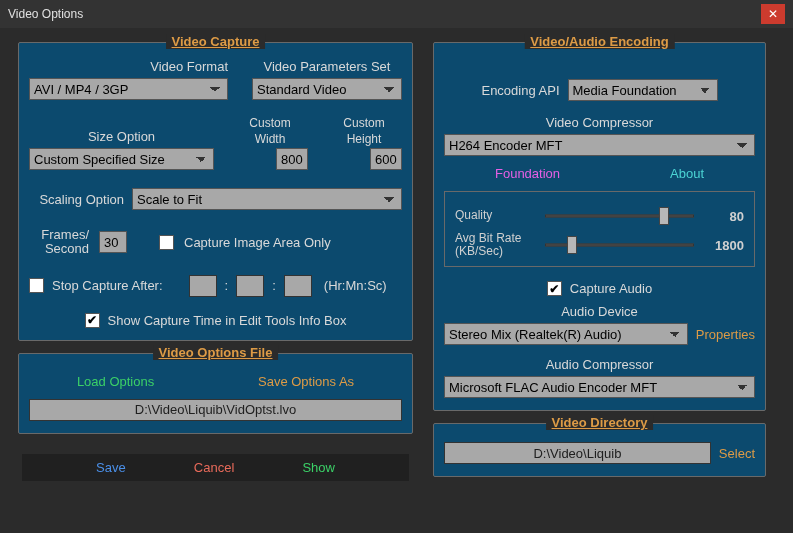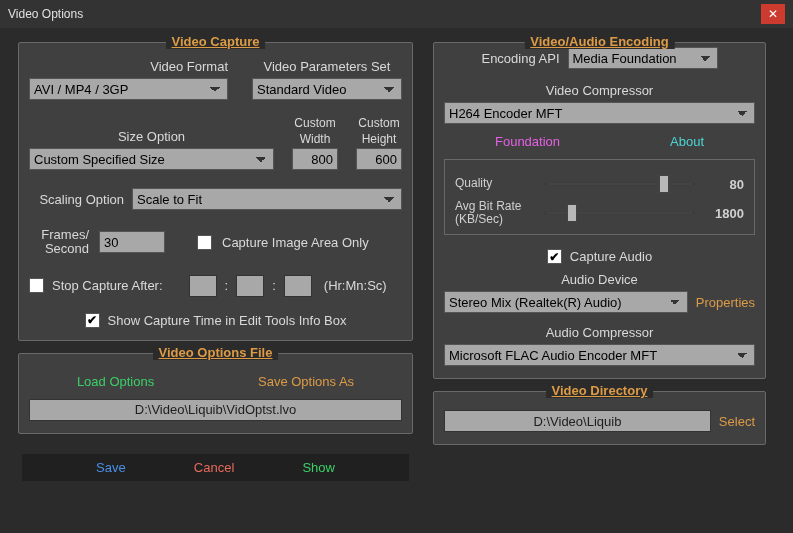--- a/index.html
+++ b/index.html
@@ -8,34 +8,34 @@
 .titlebar { height: 28px; background: #333; display: flex; align-items: center; padding: 0 8px; color: #e0e0e0; font-size: 13px; }
 .titlebar .spacer { flex: 1; }
 .close-btn { width: 24px; height: 20px; background: #cc3b2e; color: #fff; display: flex; align-items: center; justify-content: center; font-size: 12px; cursor: pointer; }
 
 .main { display: flex; gap: 20px; padding: 14px 18px 10px 18px; }
 
 .col { display: flex; flex-direction: column; gap: 12px; }
 .col-left { width: 395px; }
 .col-right { width: 333px; }
 
-.panel { border: 1px solid #696969; border-radius: 2px; padding: 8px 10px 12px 10px; position: relative; background: #404040; }
+.panel { border: 1px solid #696969; border-radius: 2px; padding: 8px 10px 12px 10px; position: relative; background: #0c4a6e; }
 .panel-title { position: absolute; top: -9px; left: 50%; transform: translateX(-50%); background: #2b2b2b; padding: 0 6px; color: #dd9b46; font-weight: bold; font-size: 13px; text-decoration: underline; white-space: nowrap; }
 
 .row { display: flex; align-items: center; gap: 8px; margin-top: 8px; }
 .row-center { justify-content: center; }
 .label { color: #d9d9d9; font-size: 13px; }
 .small-col { display: flex; flex-direction: column; align-items: center; gap: 2px; }
 
 select, .text-input {
   background: #a8a8a8; color: #000; border: 1px solid #555; height: 22px; padding: 0 4px; font-size: 13px;
 }
 select { appearance: none; -webkit-appearance: none; background-image: linear-gradient(45deg, transparent 50%, #333 50%), linear-gradient(135deg, #333 50%, transparent 50%); background-position: calc(100% - 12px) 8px, calc(100% - 7px) 8px; background-size: 5px 5px, 5px 5px; background-repeat: no-repeat; padding-right: 12px; }
 .text-input { text-align: left; }
-.num-input { width: 46px; text-align: right; }
+.num-input { width: 32px; text-align: left; margin-left: 44px; }
 
 .cbox { width: 15px; height: 15px; background: #fff; border: 1px solid #555; display: inline-flex; align-items: center; justify-content: center; font-size: 12px; color: #000; cursor: pointer; }
 .cbox.checked::after { content: "✔"; font-weight: bold; }
 
 .disp-field { background: #a8a8a8; color: #202020; height: 22px; display: flex; align-items: center; justify-content: center; font-size: 13px; flex: 1; border: 1px solid #333; }
 .time-box { width: 28px; height: 22px; background: #a8a8a8; border: 1px solid #333; }
 
 .link { cursor: pointer; font-size: 13px; }
 .c-magenta { color: #e560e5; }
 .c-cyan { color: #4bd4d4; }
@@ -113,21 +113,21 @@
         <select style="flex:1;">
           <option>Scale to Fit</option>
         </select>
       </div>
 
       <div class="row" style="margin-top:18px; gap:10px;">
         <div style="width:60px; text-align:right; line-height:1.1;">
           <div class="label">Frames/</div>
           <div class="label">Second</div>
         </div>
-        <input class="text-input" style="width: 66px;" value="30">
+        <input class="text-input" style="width: 28px;" value="30">
         <div style="width:12px;"></div>
         <span class="cbox"></span>
         <span class="label">Capture Image Area Only</span>
       </div>
 
       <div class="row" style="margin-top:18px; gap:8px;">
         <span class="cbox"></span>
         <span class="label">Stop Capture After:</span>
         <div style="width:10px;"></div>
         <span class="time-box"></span>
@@ -160,21 +160,21 @@
       <span class="link c-red">Cancel</span>
       <span class="link c-green">Show</span>
     </div>
   </div>
 
   <div class="col col-right">
 
     <div class="panel" style="padding-top:4px;">
       <div class="panel-title">Video/Audio Encoding</div>
 
-      <div class="row row-center" style="margin-top:0; gap:8px;">
+      <div class="row row-center" style="margin-top:32px; gap:8px;">
         <span class="label">Encoding API</span>
         <select style="width:150px;">
           <option>Media Foundation</option>
         </select>
       </div>
 
       <div class="row-center" style="display:flex; margin-top:14px;">
         <span class="label">Video Compressor</span>
       </div>
       <div class="row" style="margin-top:4px;">

